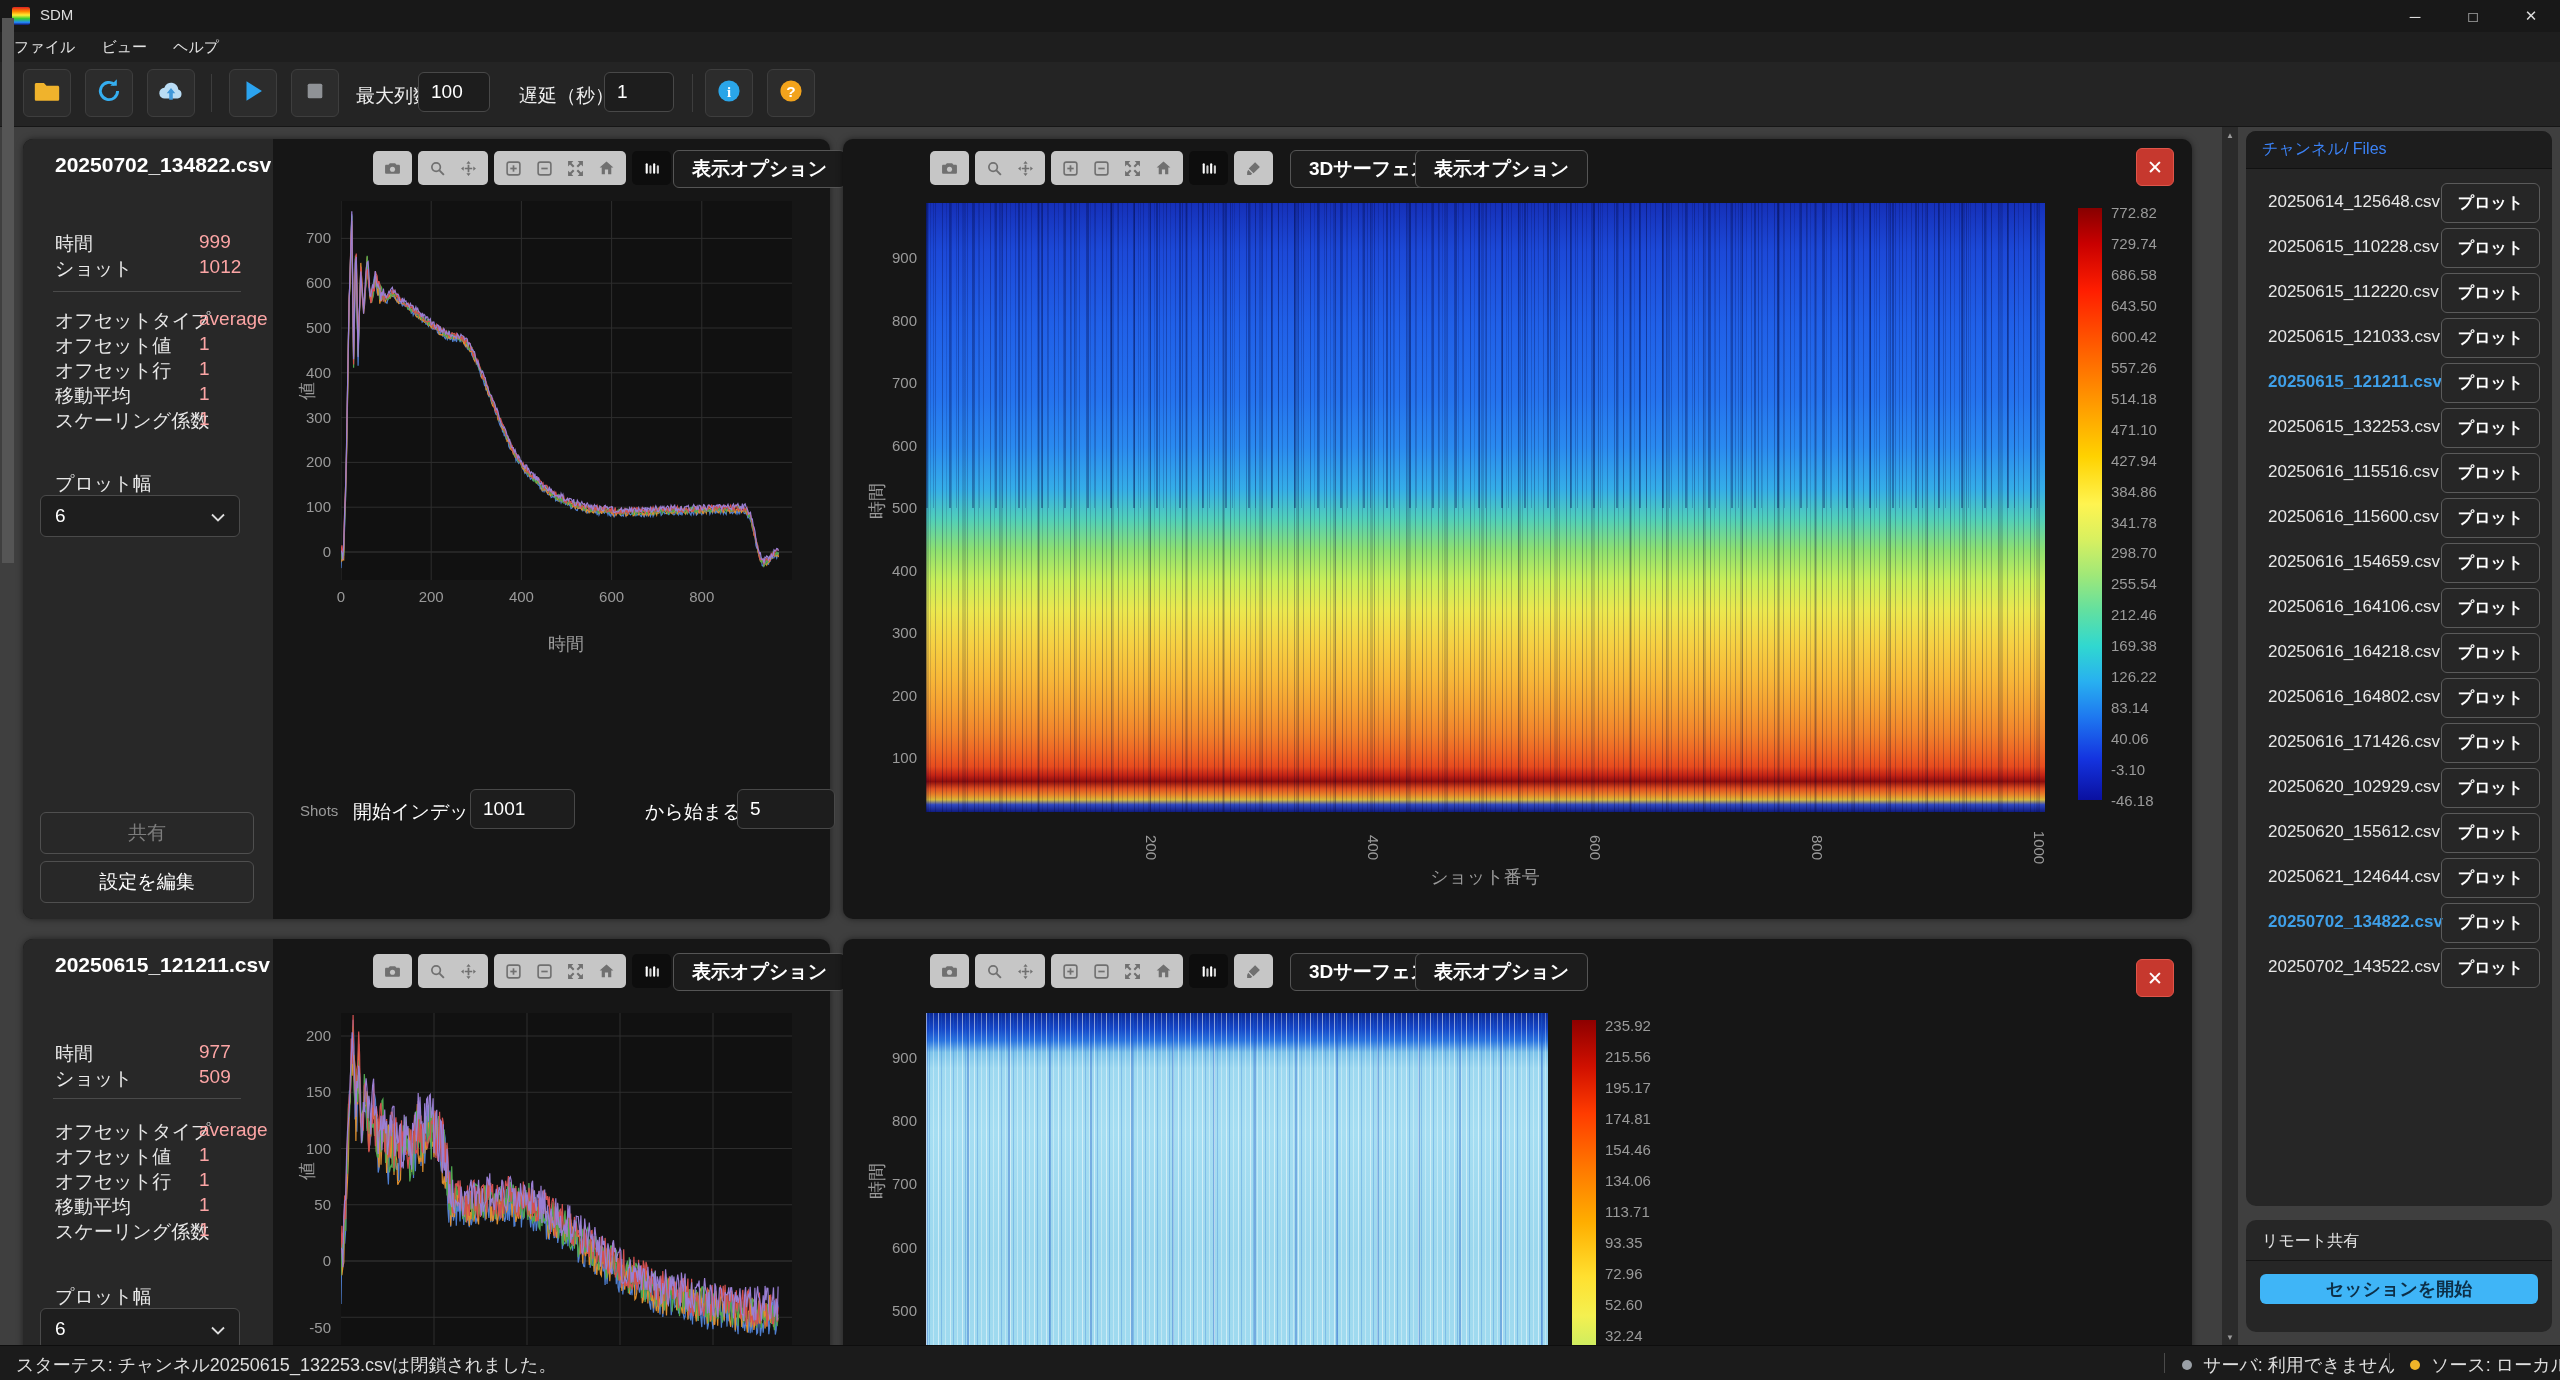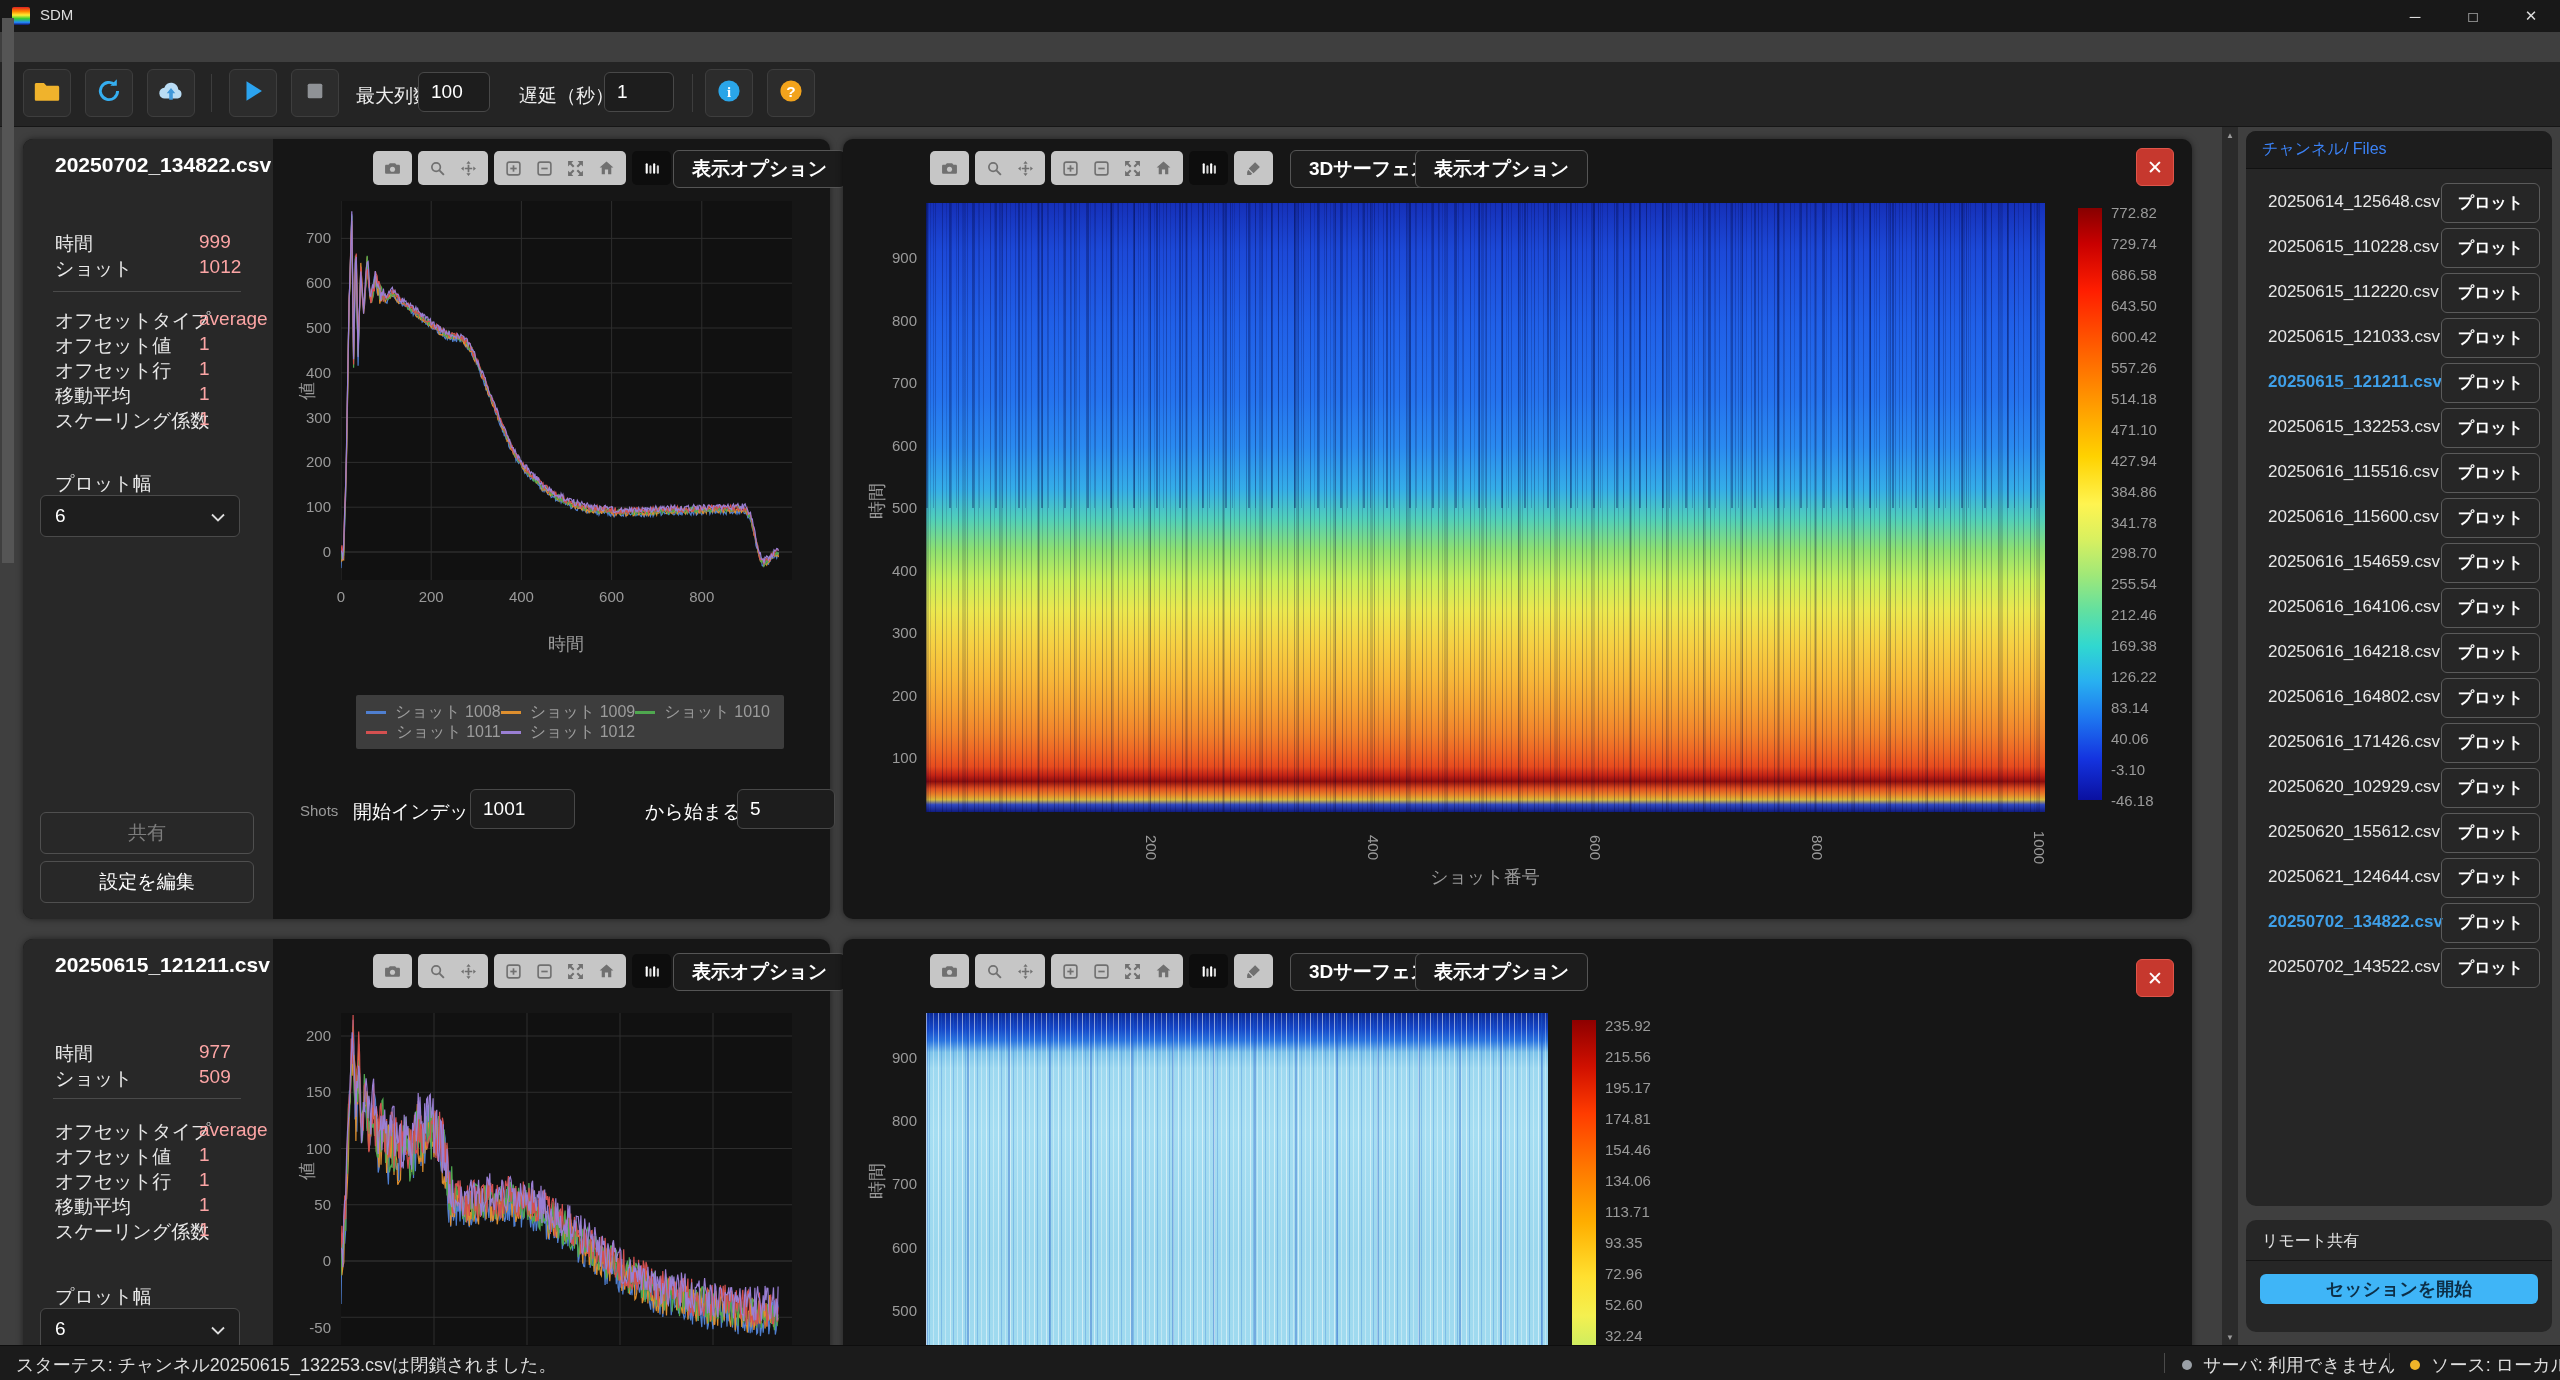--- a/index.html
+++ b/index.html
@@ -89,20 +89,25 @@
 <div id="root">
 
   <div class="abs" id="titlebar">
     <div class="abs" id="appicon"></div>
     <div class="abs" id="apptitle">SDM</div>
     <div class="abs wbtn" style="left:2386px;">─</div>
     <div class="abs wbtn" style="left:2444px;">□</div>
     <div class="abs wbtn" style="left:2502px;">✕</div>
   </div>
 
+  <div class="abs" id="menubar">
+      <div class="menuitem">ファイル</div>
+      <div class="menuitem">ビュー</div>
+      <div class="menuitem">ヘルプ</div>
+    </div>
 
   <div class="abs" id="toolbar">
     <div class="abs tbtn" style="left:23px;">
       <span><svg viewBox="0 0 16 16" width="26" height="26">
             <path fill="#f0b32c" d="M1.5 3h4.6l1.6 1.8h6.8c.6 0 1 .4 1 1V13c0 .6-.4 1-1 1H1.5c-.6 0-1-.4-1-1V4c0-.6.4-1 1-1z"></path>
           </svg></span>
     </div>
     <div class="abs tbtn" style="left:85px;">
       <span><svg viewBox="0 0 16 16" width="26" height="26">
             <path fill="none" stroke="#35aef0" stroke-width="1.8" d="M13.3 8a5.3 5.3 0 1 1-1.7-3.9"></path>
@@ -264,42 +269,20 @@
       </div>
     <div id="c1xticks">
         <div class="tick c" style="left: 288px; top: 449px; width: 60px;">0</div>
         <div class="tick c" style="left: 378.2px; top: 449px; width: 60px;">200</div>
         <div class="tick c" style="left: 468.4px; top: 449px; width: 60px;">400</div>
         <div class="tick c" style="left: 558.6px; top: 449px; width: 60px;">600</div>
         <div class="tick c" style="left: 648.8px; top: 449px; width: 60px;">800</div>
       </div>
     <div class="abs axtitle rotm90" style="left:254px;top:240px;width:60px;">値</div>
     <div class="abs axtitle" style="left:503px;top:493px;width:80px;">時間</div>
-    <div class="abs legendbox" style="left:333px;top:556px;width:428px;height:54px;" id="legend1">
-        <div class="lgitem">
-          <div class="lgswatch" style="background: rgb(79, 127, 208);"></div>
-          <span class="lglabel">ショット 1008</span>
-        </div>
-        <div class="lgitem">
-          <div class="lgswatch" style="background: rgb(222, 143, 46);"></div>
-          <span class="lglabel">ショット 1009</span>
-        </div>
-        <div class="lgitem">
-          <div class="lgswatch" style="background: rgb(79, 168, 79);"></div>
-          <span class="lglabel">ショット 1010</span>
-        </div>
-        <div class="lgitem">
-          <div class="lgswatch" style="background: rgb(212, 80, 80);"></div>
-          <span class="lglabel">ショット 1011</span>
-        </div>
-        <div class="lgitem">
-          <div class="lgswatch" style="background: rgb(154, 127, 212);"></div>
-          <span class="lglabel">ショット 1012</span>
-        </div>
-      </div>
     <div class="abs" style="left:277px;top:663px;font-size:15px;color:#9a9a9a;">Shots</div>
     <div class="abs" style="left:330px;top:660px;font-size:19px;color:#fff;">開始インデックス:</div>
     <input class="abs tinput" style="left: 447px; top: 650px; width: 105px;" value="1001">
     <div class="abs" style="left:622px;top:660px;font-size:19px;color:#fff;">から始まる:</div>
     <input class="abs tinput" style="left: 714px; top: 650px; width: 98px;" value="5">
   </div>
 
   <div class="abs card" id="card1R" style="left:843px;top:139px;width:1349px;height:780px;">
     <div class="abs modebar" style="left:87px;top:11px;" id="mb2">
         <div class="mgroup">

